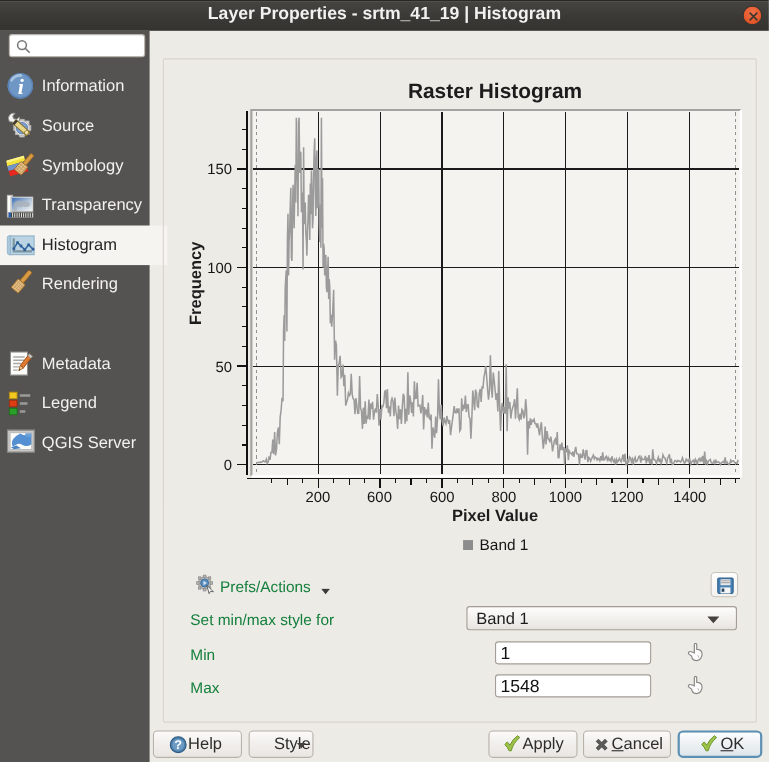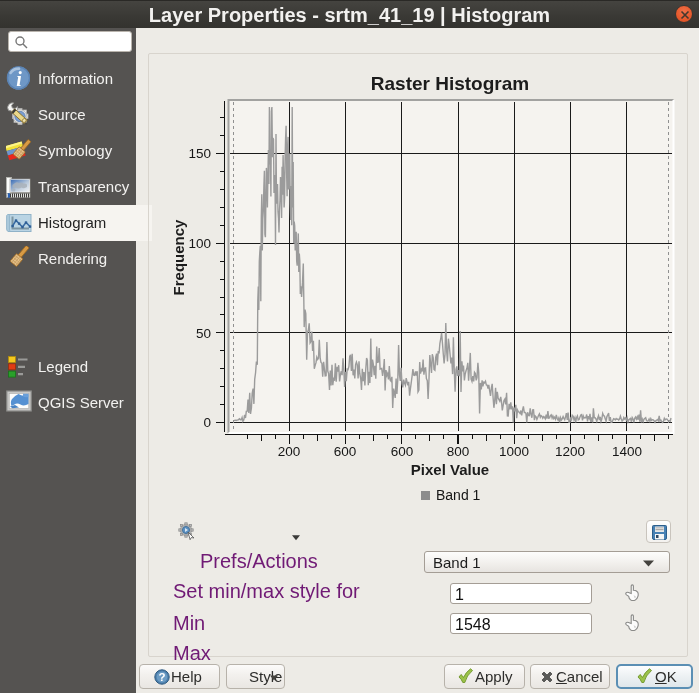--- a/index.html
+++ b/index.html
@@ -5,21 +5,21 @@
   html,body{margin:0;padding:0;}
   svg{display:block;}
   body{width:699px;height:693px;position:relative;overflow:hidden;
        font-family:"Liberation Sans",sans-serif;background:#edebe6;}
   .abs{position:absolute;}
   
   #titlebar{left:0;top:0;width:699px;height:28px;
     background:linear-gradient(#454440,#393834 60%,#34332f);
     border-top:1px solid #2a2926;box-sizing:border-box;}
   #title{left:0;top:4px;width:699px;text-align:center;color:#f2f1ef;
-    font-size:20px;font-weight:bold;letter-spacing:0px;}
+    font-size:16px;font-weight:bold;letter-spacing:0px;}
   #closebtn{left:675px;top:5px;width:18px;height:18px;border-radius:50%;
     background:radial-gradient(circle at 50% 35%,#f0714a,#e75b2e 55%,#d64c20);
     border:1px solid #3a3531;box-sizing:border-box;}
   #closebtn svg{position:absolute;left:3px;top:3px;}
   
   #sidebar{left:0;top:28px;width:136px;height:665px;background:#555351;}
   #search{left:8px;top:3px;width:124px;height:21px;background:#fff;
     border:1px solid #b9b4ad;border-radius:3px;box-sizing:border-box;}
   .mrow{position:absolute;left:0;width:136px;height:36px;}
   .mrow .ic{position:absolute;left:7px;top:6px;width:24px;height:24px;}
@@ -34,21 +34,21 @@
   #freqlbl{left:138px;top:249px;width:80px;text-align:center;font-size:15px;
     font-weight:bold;color:#1c1c1c;transform:rotate(-90deg);transform-origin:center;}
   #pixvallbl{left:230px;top:461px;width:440px;text-align:center;font-size:15px;
     font-weight:bold;color:#1c1c1c;}
   .ylab{position:absolute;width:40px;text-align:right;font-size:13.5px;color:#161616;}
   .xlab{position:absolute;width:50px;text-align:center;font-size:13.5px;color:#161616;}
   
   #legsq{left:421px;top:491px;width:9px;height:9px;background:#8c8c8c;}
   #leglbl{left:436px;top:487px;font-size:14px;color:#161616;}
   
-  .ctl-lbl{position:absolute;font-size:20px;color:#701a75;margin-top:25px;}
+  .ctl-lbl{position:absolute;font-size:14px;color:#15803d;}
   #combo{left:424px;top:551px;width:246px;height:22px;border:1px solid #a49d95;
     border-radius:3px;background:linear-gradient(#fdfdfc,#f2f0ed 55%,#e7e4e0);
     box-sizing:border-box;}
   #combo .txt{position:absolute;left:8px;top:2px;font-size:15px;color:#1c1c1c;}
   .input{position:absolute;left:450px;width:142px;height:21px;background:#fff;
     border:1px solid #a49d95;border-radius:3px;box-sizing:border-box;}
   .input .txt{position:absolute;left:4px;top:2px;font-size:16px;color:#111;}
   #savebtn{left:646px;top:520px;width:25px;height:23px;border:1px solid #c9c4bd;
     border-radius:4px;background:linear-gradient(#fefefe,#f4f2ef);box-sizing:border-box;}
   
@@ -176,20 +176,37 @@
       <span class="ic" style="left:6px;top:5px;">
         <svg width="24" height="24" viewBox="0 0 24 24">
 <g transform="rotate(40 12 12)">
 <rect x="10.2" y="-3" width="3.8" height="13" rx="1" fill="#d89b45" stroke="#a06a20" stroke-width="0.8"></rect>
 <rect x="8" y="9.5" width="8.4" height="10" rx="0.8" fill="#e4bf88" stroke="#a06a20" stroke-width="0.8"></rect>
 <path d="M8.2 12 h8 M8.2 14.5 h8 M8.2 17 h8 M10.2 9.8 v9.4 M12.6 9.8 v9.4 M14.9 9.8 v9.4" stroke="#c49a5c" stroke-width="0.7"></path>
 </g>
 </svg>
       </span>
       <span class="lbl">Rendering</span>
+    </div>
+  <div class="mrow" style="top:285px;">
+      <span class="ic" style="left:6px;top:5px;">
+        <svg width="24" height="26" viewBox="0 0 24 26">
+<rect x="3.5" y="2" width="15.5" height="21" fill="#fcfcfa" stroke="#8a8a88" stroke-width="1"></rect>
+<g stroke="#a8a8a6" stroke-width="1.3">
+<path d="M6 6.5 h10.5 M6 9.5 h10.5 M6 12.5 h7.5 M6 15.5 h5.5 M6 18.5 h4"></path>
+</g>
+<g transform="rotate(38 16 12)">
+<rect x="14.6" y="2.5" width="3.6" height="13.5" fill="#e07a30" stroke="#a04e10" stroke-width="0.8"></rect>
+<rect x="14.6" y="2.5" width="3.6" height="2.4" fill="#c8c8c6" stroke="#8a8a88" stroke-width="0.6"></rect>
+<path d="M14.6 16 L16.4 20.5 L18.2 16 Z" fill="#f0c898" stroke="#a04e10" stroke-width="0.7"></path>
+<path d="M15.8 18.9 L16.4 20.5 L17 18.9 Z" fill="#3a3a36"></path>
+</g>
+</svg>
+      </span>
+      <span class="lbl">Metadata</span>
     </div>
   <div class="mrow" style="top:321px;">
       <span class="ic" style="left:6px;top:5px;">
         <svg width="24" height="24" viewBox="0 0 24 24">
 <rect x="2.5" y="2.5" width="7" height="6" fill="#f4c81e" stroke="#b08a10" stroke-width="0.8"></rect>
 <rect x="2.5" y="9.8" width="7" height="6" fill="#e03c14" stroke="#952f10" stroke-width="0.8"></rect>
 <rect x="2.5" y="17.1" width="7" height="6" fill="#2aa02a" stroke="#1a701a" stroke-width="0.8"></rect>
 <g stroke="#9a9a98" stroke-width="2.2">
 <path d="M12 5.5 h9.5 M12 12.8 h7 M12 20.1 h5"></path>
 </g>

